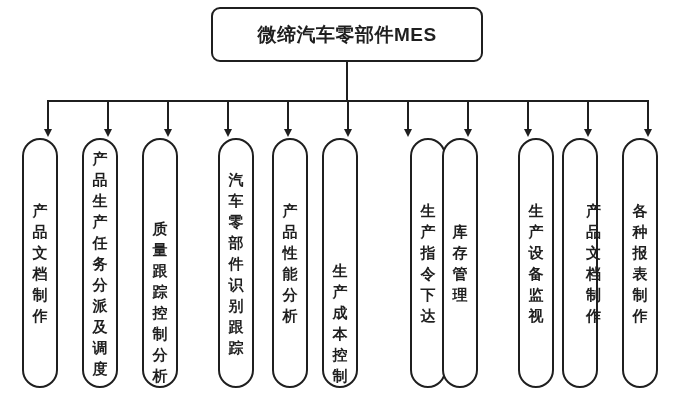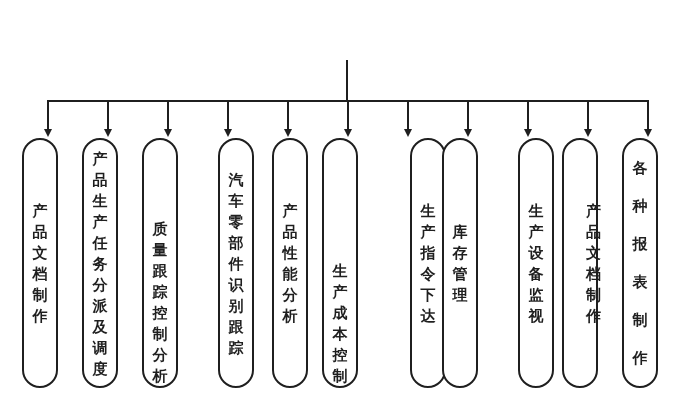--- a/index.html
+++ b/index.html
@@ -68,27 +68,30 @@
   .module-label {
     width: 17px;
     font-size: 15px;
     font-weight: 600;
     line-height: 21px;
     text-align: center;
     word-break: break-all;
     overflow-wrap: break-word;
   }
   #boxes .module-box:last-child .module-label {
-    line-height: 38px;
+    line-height: 21px;
   }
 </style>
 </head>
 <body>
 
 <div class="canvas">
+  <div class="root-node">
+    <span>微缔汽车零部件MES</span>
+  </div>
   <div class="trunk-line"></div>
   <div class="bus-line"></div>
   <div id="connectors">
       <div class="drop-line" style="left: 47px;"></div>
       <div class="arrow-down" style="left: 43.5px;"></div>
       <div class="drop-line" style="left: 107px;"></div>
       <div class="arrow-down" style="left: 103.5px;"></div>
       <div class="drop-line" style="left: 167px;"></div>
       <div class="arrow-down" style="left: 163.5px;"></div>
       <div class="drop-line" style="left: 227px;"></div>

